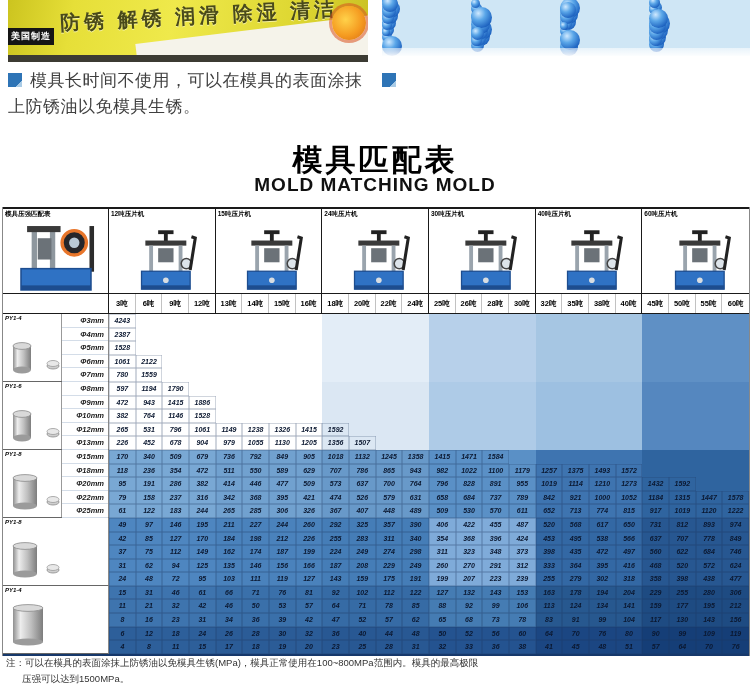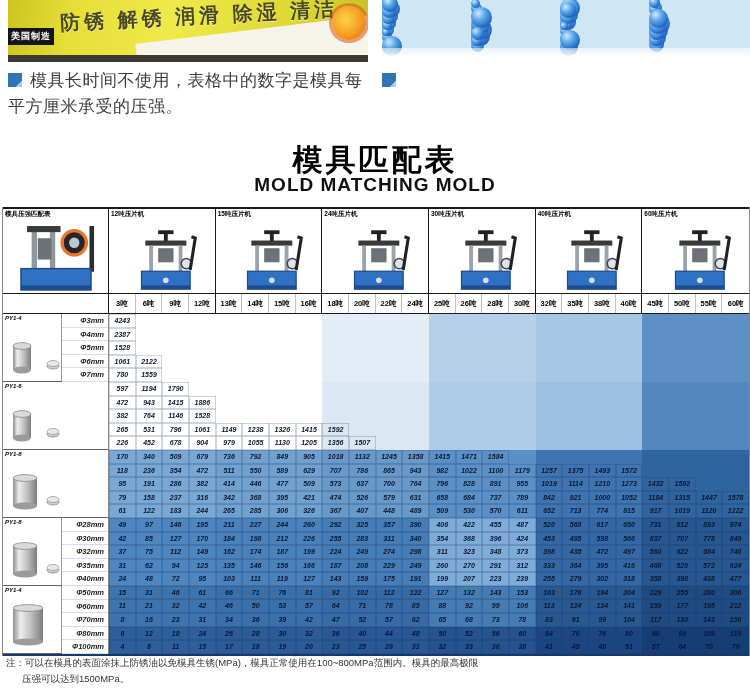--- a/index.html
+++ b/index.html
@@ -123,21 +123,21 @@
       <div class="bead" style="height: 11px; width: 11px; left: 89px; top: 35px;"></div>
       <div class="bead" style="height: 8px; width: 8px; left: 178px; top: 22px;"></div>
       <div class="bead" style="height: 19px; width: 19px; left: 267px; top: 9px;"></div>
       <div class="bead" style="height: 16px; width: 16px; left: 0px; top: -4px;"></div>
       <div class="bead" style="height: 13px; width: 13px; left: 89px; top: 27px;"></div>
     </div>
   <div class="shine"></div>
 </div>
 
 <div class="tip tip-l">
-  <span class="sq"></span><span>模具长时间不使用，表格中的数字是模具每平方厘米承受的压强。</span>
+  <span class="sq"></span><span>模具长时间不使用，可以在模具的表面涂抹上防锈油以免模具生锈。</span>
 </div>
 <div class="tip tip-r">
   <span class="sq"></span>
 </div>
 
 <div class="title-zh">模具匹配表</div>
 <div class="title-en">MOLD MATCHING MOLD</div>
 
 <div class="tbl">
   <div class="mrow" id="machineRow">
@@ -316,86 +316,86 @@
                   <stop offset=".6" stop-color="#bfbfbf"></stop>
                   <stop offset="1" stop-color="#7d7d7d"></stop>
                 </linearGradient>
               </defs>
               <rect x="4" y="24" width="18" height="24" fill="url(#gms)"></rect>
               <ellipse cx="13" cy="24" rx="9" ry="3.4" fill="#d9d9d9" stroke="#8a8a8a" stroke-width=".8"></ellipse>
               <ellipse cx="13" cy="48" rx="9" ry="3.4" fill="#9b9b9b"></ellipse>
               <ellipse cx="44" cy="44" rx="6" ry="3" fill="#cfcfcf" stroke="#8a8a8a" stroke-width=".8"></ellipse>
               <ellipse cx="44" cy="41.5" rx="6" ry="3" fill="#e8e8e8" stroke="#9a9a9a" stroke-width=".8"></ellipse>
             </svg></div>
-        </div>
-        <div class="gblock">
-          <span class="gmodel">PY1-8</span>
-          <div class="gart"><svg width="52" height="52" viewBox="0 0 52 52">
-              <defs>
-                <linearGradient id="gmm" x1="0" x2="1">
-                  <stop offset="0" stop-color="#8f8f8f"></stop>
-                  <stop offset=".25" stop-color="#ededed"></stop>
-                  <stop offset=".6" stop-color="#bfbfbf"></stop>
-                  <stop offset="1" stop-color="#7d7d7d"></stop>
-                </linearGradient>
-              </defs>
-              <rect x="4" y="20" width="24" height="28" fill="url(#gmm)"></rect>
-              <ellipse cx="16" cy="20" rx="12" ry="3.4" fill="#d9d9d9" stroke="#8a8a8a" stroke-width=".8"></ellipse>
-              <ellipse cx="16" cy="48" rx="12" ry="3.4" fill="#9b9b9b"></ellipse>
-              <ellipse cx="44" cy="44" rx="6" ry="3" fill="#cfcfcf" stroke="#8a8a8a" stroke-width=".8"></ellipse>
-              <ellipse cx="44" cy="41.5" rx="6" ry="3" fill="#e8e8e8" stroke="#9a9a9a" stroke-width=".8"></ellipse>
-            </svg></div>
+          <div class="dias">
+            <div class="dia">Φ8mm</div>
+            <div class="dia">Φ9mm</div>
+            <div class="dia">Φ10mm</div>
+            <div class="dia">Φ12mm</div>
+            <div class="dia">Φ13mm</div>
+          </div>
         </div>
         <div class="gblock">
           <span class="gmodel">PY1-8</span>
           <div class="gart"><svg width="52" height="52" viewBox="0 0 52 52">
               <defs>
                 <linearGradient id="gmm" x1="0" x2="1">
                   <stop offset="0" stop-color="#8f8f8f"></stop>
                   <stop offset=".25" stop-color="#ededed"></stop>
                   <stop offset=".6" stop-color="#bfbfbf"></stop>
                   <stop offset="1" stop-color="#7d7d7d"></stop>
                 </linearGradient>
               </defs>
               <rect x="4" y="20" width="24" height="28" fill="url(#gmm)"></rect>
               <ellipse cx="16" cy="20" rx="12" ry="3.4" fill="#d9d9d9" stroke="#8a8a8a" stroke-width=".8"></ellipse>
               <ellipse cx="16" cy="48" rx="12" ry="3.4" fill="#9b9b9b"></ellipse>
               <ellipse cx="44" cy="44" rx="6" ry="3" fill="#cfcfcf" stroke="#8a8a8a" stroke-width=".8"></ellipse>
               <ellipse cx="44" cy="41.5" rx="6" ry="3" fill="#e8e8e8" stroke="#9a9a9a" stroke-width=".8"></ellipse>
             </svg></div>
           <div class="dias">
-            <div class="dia">Φ28mm</div>
-            <div class="dia">Φ30mm</div>
-            <div class="dia">Φ32mm</div>
-            <div class="dia">Φ35mm</div>
-            <div class="dia">Φ40mm</div>
+            <div class="dia">Φ15mm</div>
+            <div class="dia">Φ18mm</div>
+            <div class="dia">Φ20mm</div>
+            <div class="dia">Φ22mm</div>
+            <div class="dia">Φ25mm</div>
           </div>
+        </div>
+        <div class="gblock">
+          <span class="gmodel">PY1-8</span>
+          <div class="gart"><svg width="52" height="52" viewBox="0 0 52 52">
+              <defs>
+                <linearGradient id="gmm" x1="0" x2="1">
+                  <stop offset="0" stop-color="#8f8f8f"></stop>
+                  <stop offset=".25" stop-color="#ededed"></stop>
+                  <stop offset=".6" stop-color="#bfbfbf"></stop>
+                  <stop offset="1" stop-color="#7d7d7d"></stop>
+                </linearGradient>
+              </defs>
+              <rect x="4" y="20" width="24" height="28" fill="url(#gmm)"></rect>
+              <ellipse cx="16" cy="20" rx="12" ry="3.4" fill="#d9d9d9" stroke="#8a8a8a" stroke-width=".8"></ellipse>
+              <ellipse cx="16" cy="48" rx="12" ry="3.4" fill="#9b9b9b"></ellipse>
+              <ellipse cx="44" cy="44" rx="6" ry="3" fill="#cfcfcf" stroke="#8a8a8a" stroke-width=".8"></ellipse>
+              <ellipse cx="44" cy="41.5" rx="6" ry="3" fill="#e8e8e8" stroke="#9a9a9a" stroke-width=".8"></ellipse>
+            </svg></div>
         </div>
         <div class="gblock">
           <span class="gmodel">PY1-4</span>
           <div class="gart"><svg width="52" height="52" viewBox="0 0 52 52">
               <defs>
                 <linearGradient id="gml" x1="0" x2="1">
                   <stop offset="0" stop-color="#8f8f8f"></stop>
                   <stop offset=".25" stop-color="#ededed"></stop>
                   <stop offset=".6" stop-color="#bfbfbf"></stop>
                   <stop offset="1" stop-color="#7d7d7d"></stop>
                 </linearGradient>
               </defs>
               <rect x="4" y="14" width="30" height="34" fill="url(#gml)"></rect>
               <ellipse cx="19" cy="14" rx="15" ry="3.4" fill="#d9d9d9" stroke="#8a8a8a" stroke-width=".8"></ellipse>
               <ellipse cx="19" cy="48" rx="15" ry="3.4" fill="#9b9b9b"></ellipse>
             </svg></div>
-          <div class="dias">
-            <div class="dia">Φ50mm</div>
-            <div class="dia">Φ60mm</div>
-            <div class="dia">Φ70mm</div>
-            <div class="dia">Φ80mm</div>
-            <div class="dia">Φ100mm</div>
-          </div>
         </div>
       </div>
     <div class="grid" id="grid">
         <div class="drow">
           <div class="dcell f" style="background: rgb(255, 255, 255);">4243</div>
           <div class="dcell" style="background: rgb(255, 255, 255);"></div>
           <div class="dcell" style="background: rgb(255, 255, 255);"></div>
           <div class="dcell" style="background: rgb(255, 255, 255);"></div>
           <div class="dcell" style="background: rgb(255, 255, 255);"></div>
           <div class="dcell" style="background: rgb(255, 255, 255);"></div>

